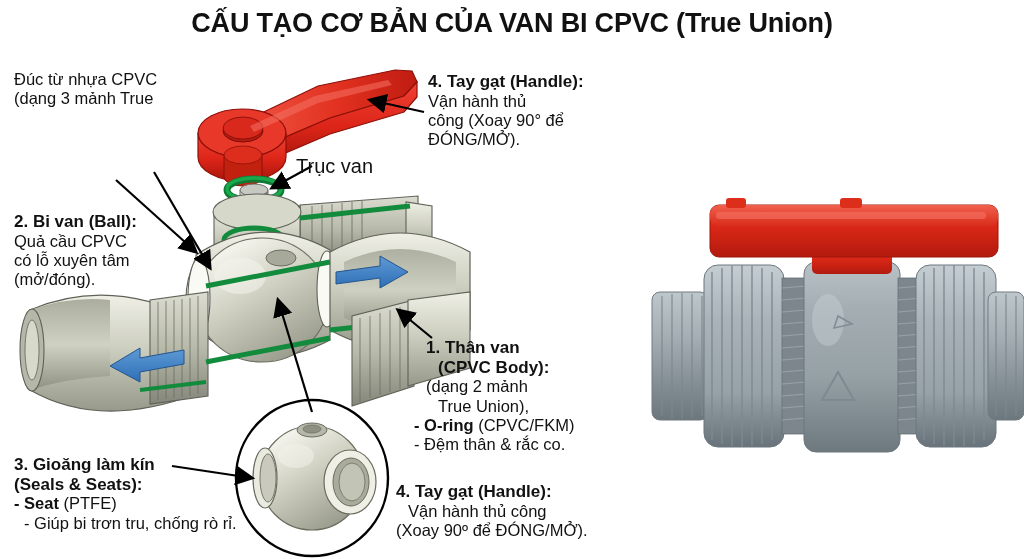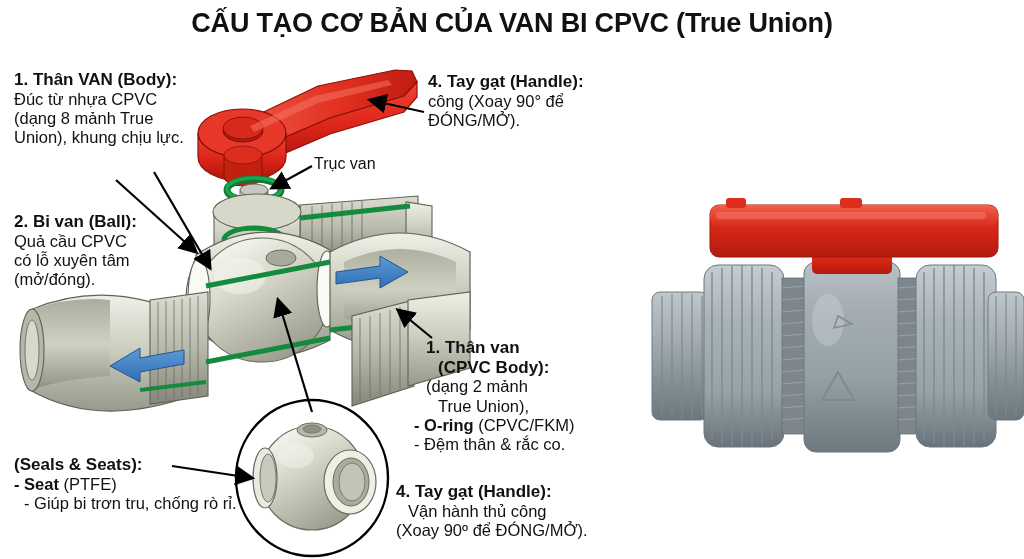--- a/index.html
+++ b/index.html
@@ -45,21 +45,21 @@
   }
   .callout .ln { display: block; }
   .callout .b { font-weight: bold; }
 
   .cb1 { left: 14px;  top: 70px;  }
   .cb2 { left: 14px;  top: 212px; }
   .cb3 { left: 14px;  top: 455px; }
   .cb4 { left: 428px; top: 72px;  }
   .cb5 { left: 414px; top: 338px; }
   .cb6 { left: 396px; top: 482px; }
-  .cb-stem { left: 314px; top: 155px; font-size: 16px; }
+  .cb-stem { left: 296px; top: 155px; font-size: 20px; }
 
   
   svg.layer {
     position: absolute;
     left: 0;
     top: 0;
     width: 1024px;
     height: 559px;
     pointer-events: none;
   }
@@ -383,41 +383,41 @@
     <line x1="424" y1="112" x2="370" y2="100" stroke="#000" stroke-width="2.2" marker-end="url(#arrowhead)"></line>
 
     <line x1="432" y1="338" x2="398" y2="310" stroke="#000" stroke-width="2.2" marker-end="url(#arrowhead)"></line>
 
     <line x1="312" y1="412" x2="278" y2="300" stroke="#000" stroke-width="2.2" marker-end="url(#arrowhead)"></line>
 
     <line x1="172" y1="466" x2="252" y2="478" stroke="#000" stroke-width="2.2" marker-end="url(#arrowhead)"></line>
   </svg>
 
   <div class="callout cb1">
-    <span class="ln hd">1. Thân VAN (Body):</span>
     <span class="ln">Đúc từ nhựa CPVC</span>
-    <span class="ln">(dạng 8 mảnh True</span>
-    <span class="ln">Union), khung chịu lực.</span>
+    <span class="ln">(dạng 3 mảnh True</span>
   </div>
 
   <div class="callout cb2">
     <span class="ln hd">2. Bi van (Ball):</span>
     <span class="ln">Quả cầu CPVC</span>
     <span class="ln">có lỗ xuyên tâm</span>
     <span class="ln">(mở/đóng).</span>
   </div>
 
   <div class="callout cb3">
+    <span class="ln hd">3. Gioăng làm kín</span>
     <span class="ln hd">(Seals &amp; Seats):</span>
     <span class="ln"><span class="b">- Seat</span><span> (PTFE)</span></span>
     <span class="ln" style="padding-left:10px">- Giúp bi trơn tru, chống rò rỉ.</span>
   </div>
 
   <div class="callout cb4">
     <span class="ln hd">4. Tay gạt (Handle):</span>
+    <span class="ln">Vận hành thủ</span>
     <span class="ln">công (Xoay 90° để</span>
     <span class="ln">ĐÓNG/MỞ).</span>
   </div>
 
   <div class="callout cb5">
     <span class="ln hd" style="padding-left:12px">1. Thân van</span>
     <span class="ln hd" style="padding-left:24px">(CPVC Body):</span>
     <span class="ln" style="padding-left:12px">(dạng 2 mảnh</span>
     <span class="ln" style="padding-left:24px">True Union),</span>
     <span class="ln"><span class="b">- O-ring</span><span> (CPVC/FKM)</span></span>

